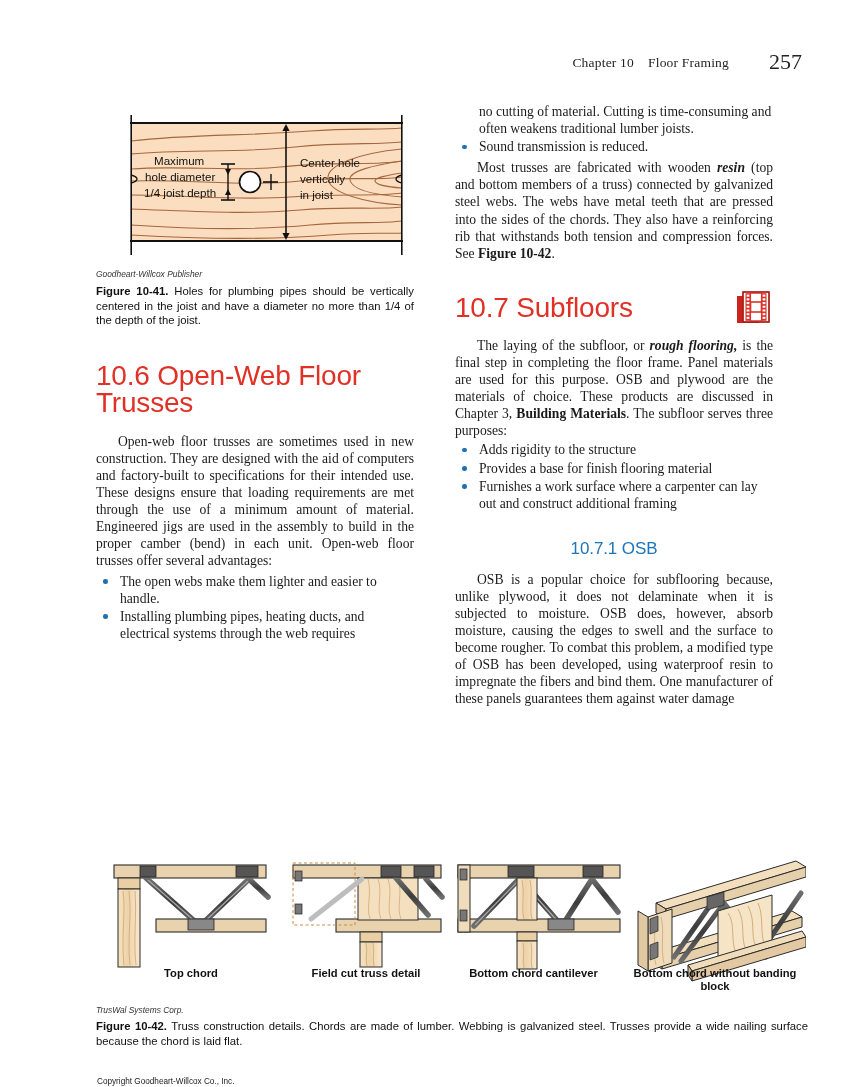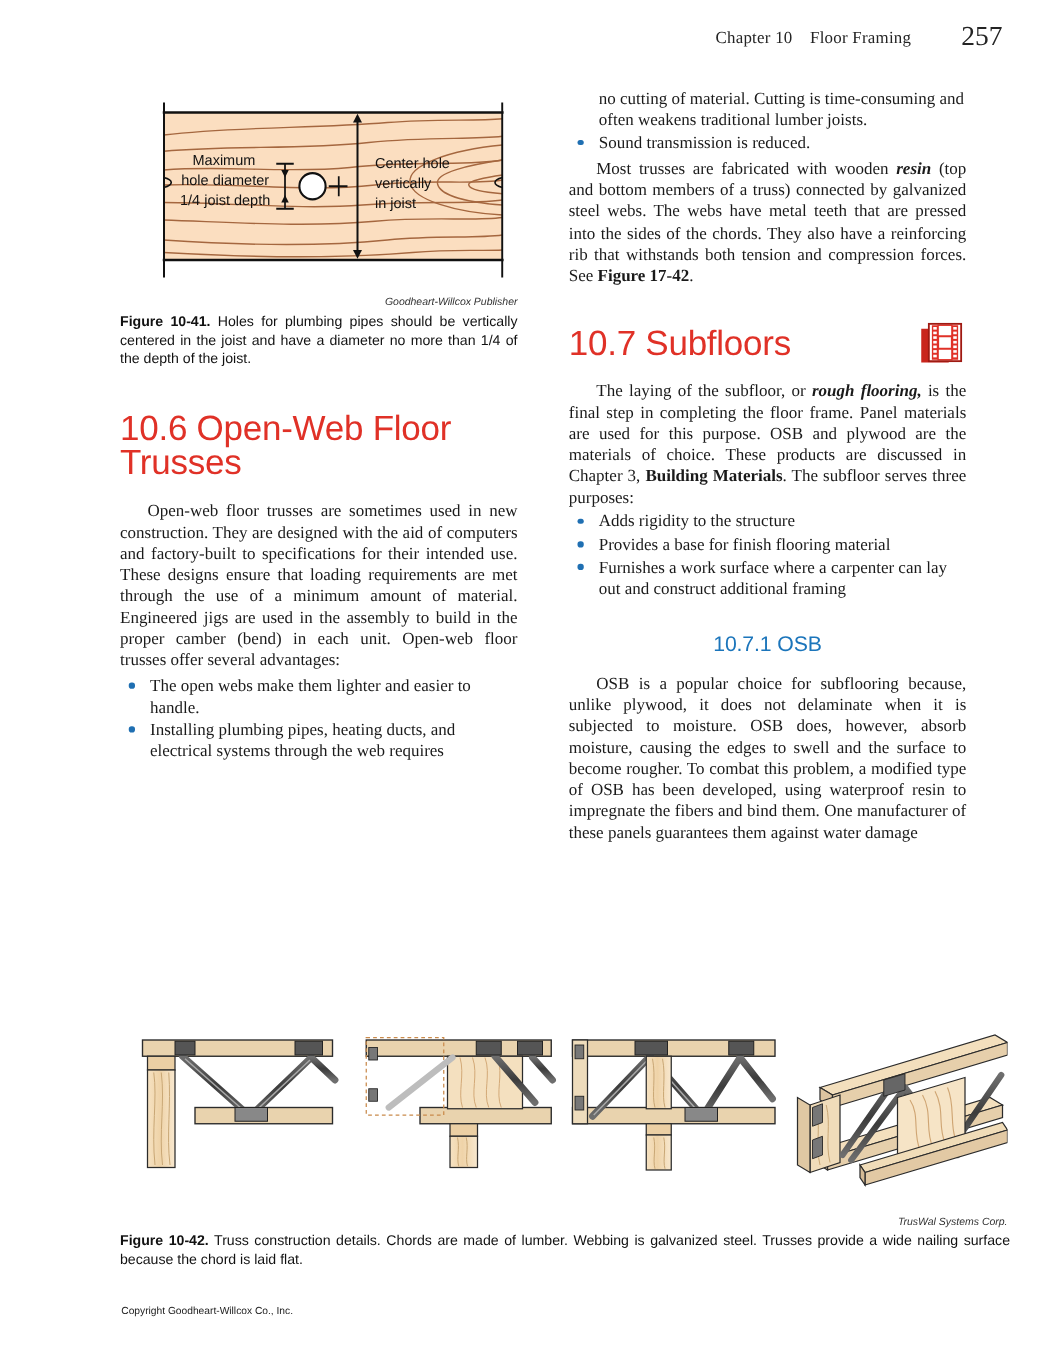--- a/index.html
+++ b/index.html
@@ -1,20 +1,20 @@
 <!DOCTYPE html>
 <html><head>
 <meta charset="utf-8">
 <style>
   html,body{margin:0;padding:0;background:#fff;}
   body{
     width:849px;height:1087px;position:relative;overflow:hidden;
     font-family:"Liberation Serif", serif;color:#1a1a1a;
   }
-  .page{position:absolute;inset:0;}
+  .page{position:absolute;inset:0;margin-top:33px;}
 
   
   .runhead{position:absolute;left:0;right:0;top:22px;height:24px;}
   .rh-title{
     position:absolute;right:120px;top:0;
     font-family:"Liberation Serif", serif;font-size:13.5px;letter-spacing:.2px;
     color:#242424;white-space:nowrap;
   }
   .rh-sep{display:inline-block;width:14px;}
   .rh-page{
@@ -50,21 +50,21 @@
   h2.sec{
     margin:0;font-family:"Liberation Sans", sans-serif;font-weight:400;
     font-size:28px;line-height:27px;color:#E03127;letter-spacing:-.2px;
   }
   h3.sub{
     margin:0;font-family:"Liberation Sans", sans-serif;font-weight:400;
     font-size:17px;line-height:20px;color:#1B75BB;letter-spacing:-.1px;text-align:center;
   }
   .credit{
     font-family:"Liberation Sans", sans-serif;font-style:italic;
-    font-size:8.4px;color:#333;text-align:right;
+    font-size:8.4px;color:#333;text-align:left;
   }
   .cap{
     font-family:"Liberation Sans", sans-serif;font-size:11.3px;line-height:14.6px;
     color:#111;text-align:justify;
   }
   .cap b{font-weight:bold;}
 
   
   .filmicon{position:absolute;right:0;top:-4px;width:38px;height:38px;}
 
@@ -175,21 +175,21 @@
 
   <div class="col col-right">
 
     <div style="padding-left:24px;font-size:13.6px;line-height:17.1px;">no cutting of material. Cutting is time-consuming and often weakens traditional lumber joists.</div>
 
     <ul class="bul" style="margin-top:1px;">
       <li>Sound transmission is reduced.</li>
     </ul>
 
     <p class="body" style="margin-top:4px;">
-      <span>Most trusses are fabricated with wooden </span><span class="bdit">resin</span><span> (top and bottom members of a truss) connected by galvanized steel webs. The webs have metal teeth that are pressed into the sides of the chords. They also have a reinforcing rib that withstands both tension and compression forces. See </span><span class="bd">Figure 17-42</span><span>.</span>
+      <span>Most trusses are fabricated with wooden </span><span class="bdit">resin</span><span> (top and bottom members of a truss) connected by galvanized steel webs. The webs have metal teeth that are pressed into the sides of the chords. They also have a reinforcing rib that withstands both tension and compression forces. See </span><span class="bd">Figure 10-42</span><span>.</span>
     </p>
 
     <div style="position:relative;margin-top:32px;height:34px;">
       <h2 class="sec">10.7 Subfloors</h2>
       <span class="filmicon">
         <svg width="38" height="38" viewBox="0 0 38 38">
           <rect x="2" y="6" width="22" height="27" fill="#C9251C"></rect>
           <rect x="8" y="2" width="26" height="30" fill="#fff" stroke="#C9251C" stroke-width="1.2"></rect>
           <rect x="10.5" y="3.2" width="5" height="27.6" fill="#E03127"></rect>
           <rect x="26.5" y="3.2" width="5" height="27.6" fill="#E03127"></rect>
@@ -382,20 +382,26 @@
         <polygon points="554,62 562,59 562,74 554,77" fill="#777" stroke="#222" stroke-width=".7"></polygon>
         <polygon points="554,88 562,85 562,100 554,103" fill="#777" stroke="#222" stroke-width=".7"></polygon>
 
         <polygon points="592,108 706,74 710,80 596,114" fill="#F0DCB8" stroke="#2b2b2b" stroke-width="1"></polygon>
         <polygon points="596,114 710,80 710,90 596,124" fill="#E2C9A4" stroke="#2b2b2b" stroke-width="1"></polygon>
         <polygon points="592,108 596,114 596,124 592,118" fill="#D4BA95" stroke="#2b2b2b" stroke-width="1"></polygon>
       </g>
     </svg>
   </div>
 
+  <div class="tlabels">
+    <div class="tlabel" style="left:0;width:190px;top:0;">Top chord</div>
+    <div class="tlabel" style="left:175px;width:190px;top:0;">Field cut truss detail</div>
+    <div class="tlabel" style="left:350px;width:175px;top:0;">Bottom chord cantilever</div>
+    <div class="tlabel" style="left:528px;width:182px;top:0;">Bottom chord without banding block</div>
+  </div>
 
   <div class="credit credit42">TrusWal Systems Corp.</div>
 
   <div class="cap cap42">
     <b>Figure 10-42.</b>
     <span>Truss construction details. Chords are made of lumber. Webbing is galvanized steel. Trusses provide a wide nailing surface because the chord is laid flat.</span>
   </div>
 
   <div class="copyline">Copyright Goodheart-Willcox Co., Inc.</div>
 

